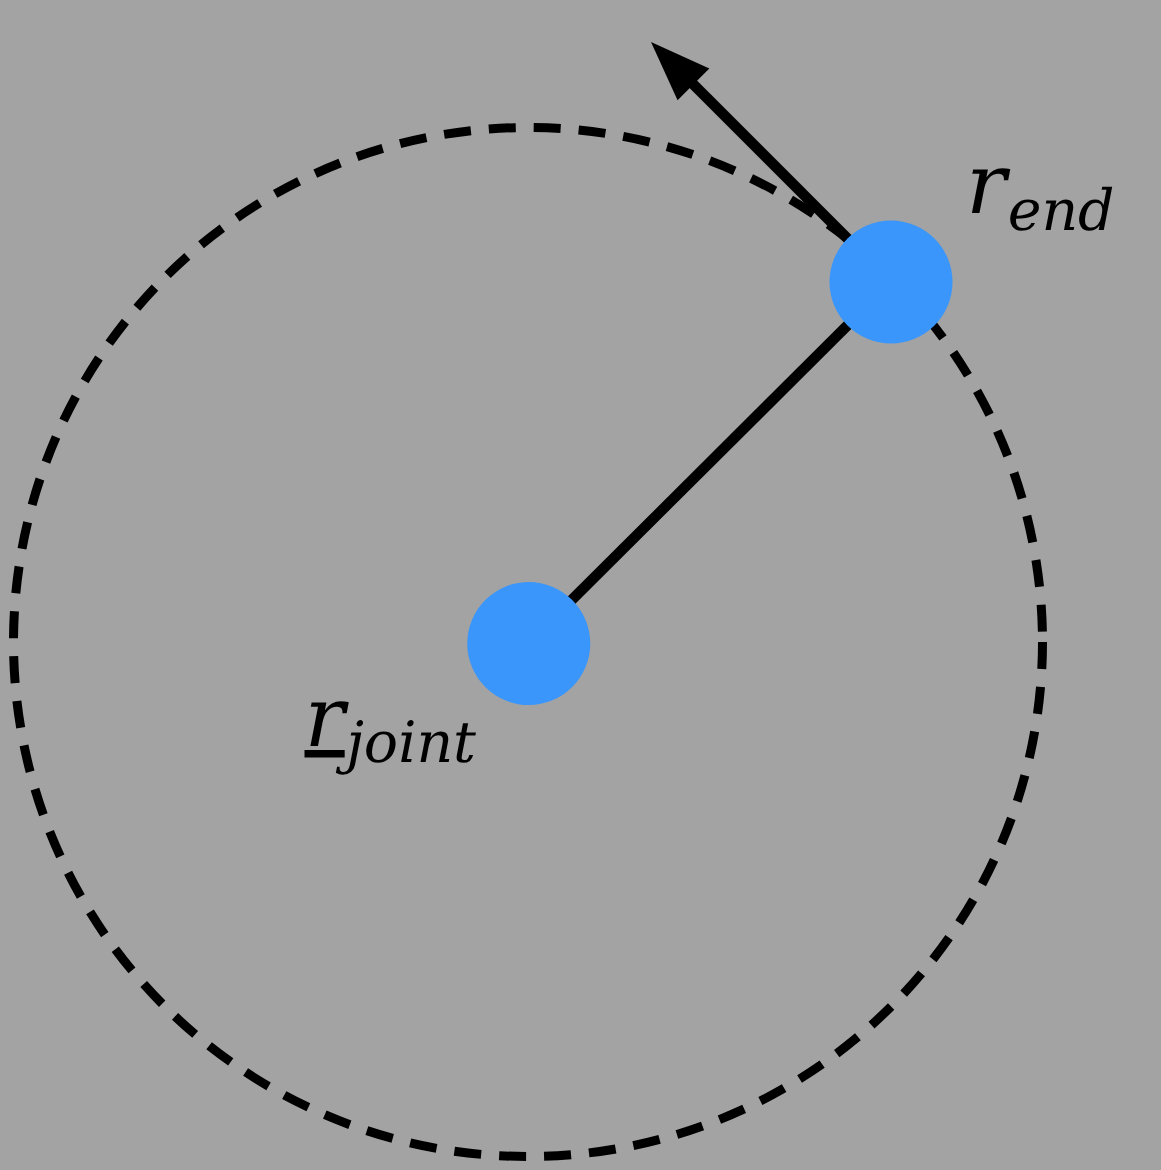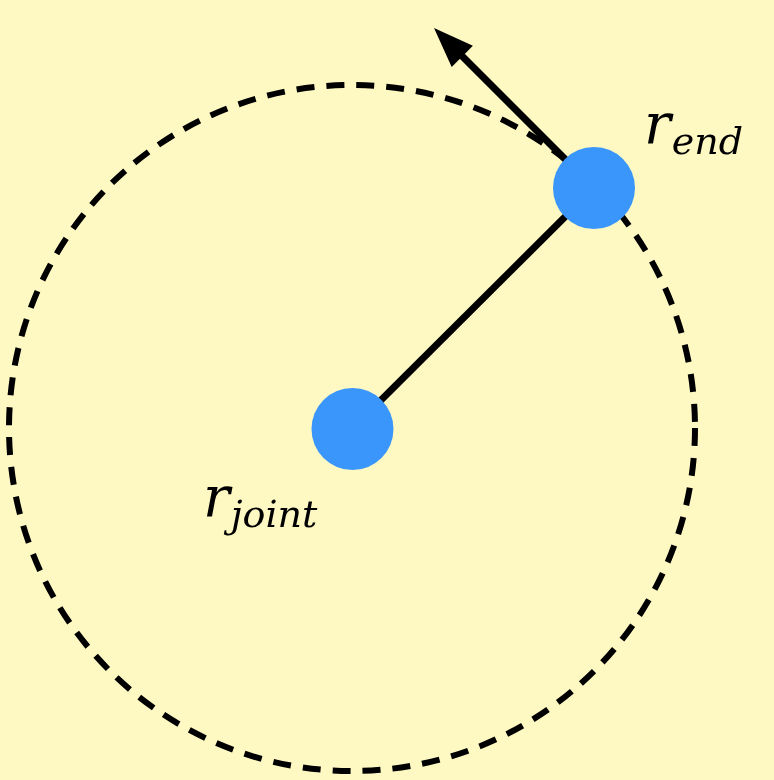--- a/index.html
+++ b/index.html
@@ -5,21 +5,21 @@
   html, body {
     margin: 0;
     padding: 0;
     background: #ffffff;
     font-family: "DejaVu Serif", serif;
   }
   .stage {
     position: relative;
     width: 774px;
     height: 780px;
-    background: #fef9c3;
+    background: #a3a3a3;
     overflow: hidden;
   }
   .stage svg {
     position: absolute;
     left: 0;
     top: 0;
   }
   .orbit {
     fill: none;
     stroke-width: 6;
@@ -62,17 +62,17 @@
 
     <circle cx="352.5" cy="429" r="41" fill="#3a96fa"></circle>
 
     <circle cx="594" cy="188" r="41" fill="#3a96fa"></circle>
   </svg>
 
   <div class="node-label" style="left: 644px; top: 96px;">
     <span>r</span><span class="sub">end</span>
   </div>
 
-  <div class="node-label" style="left: 203px; top: 469px;">
+  <div class="node-label" style="left: 203px; top: 451px; text-decoration: underline;">
     <span>r</span><span class="sub">joint</span>
   </div>
 
 </div>
 
 </body></html>

